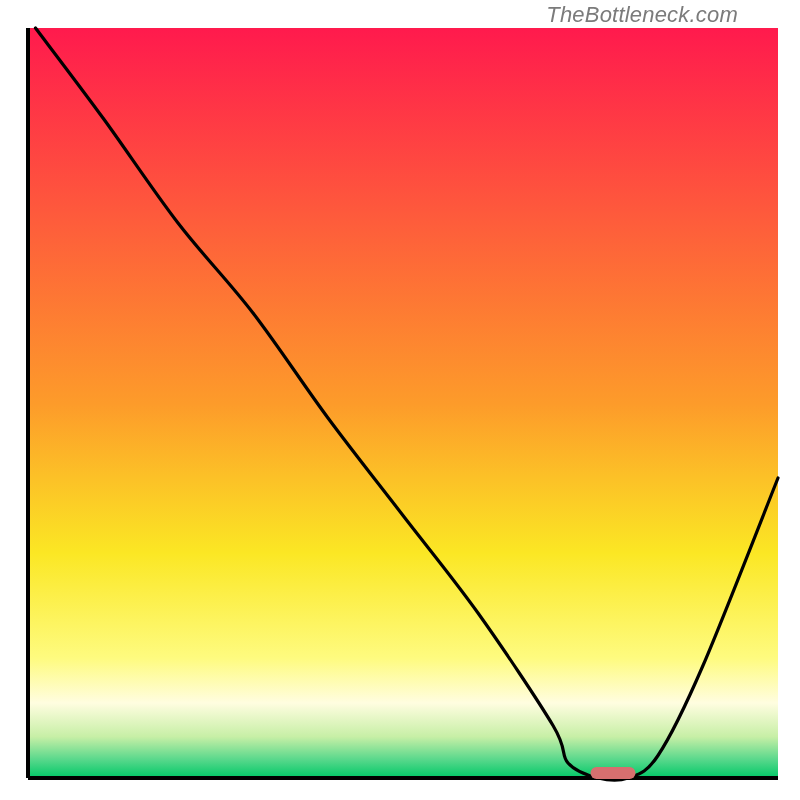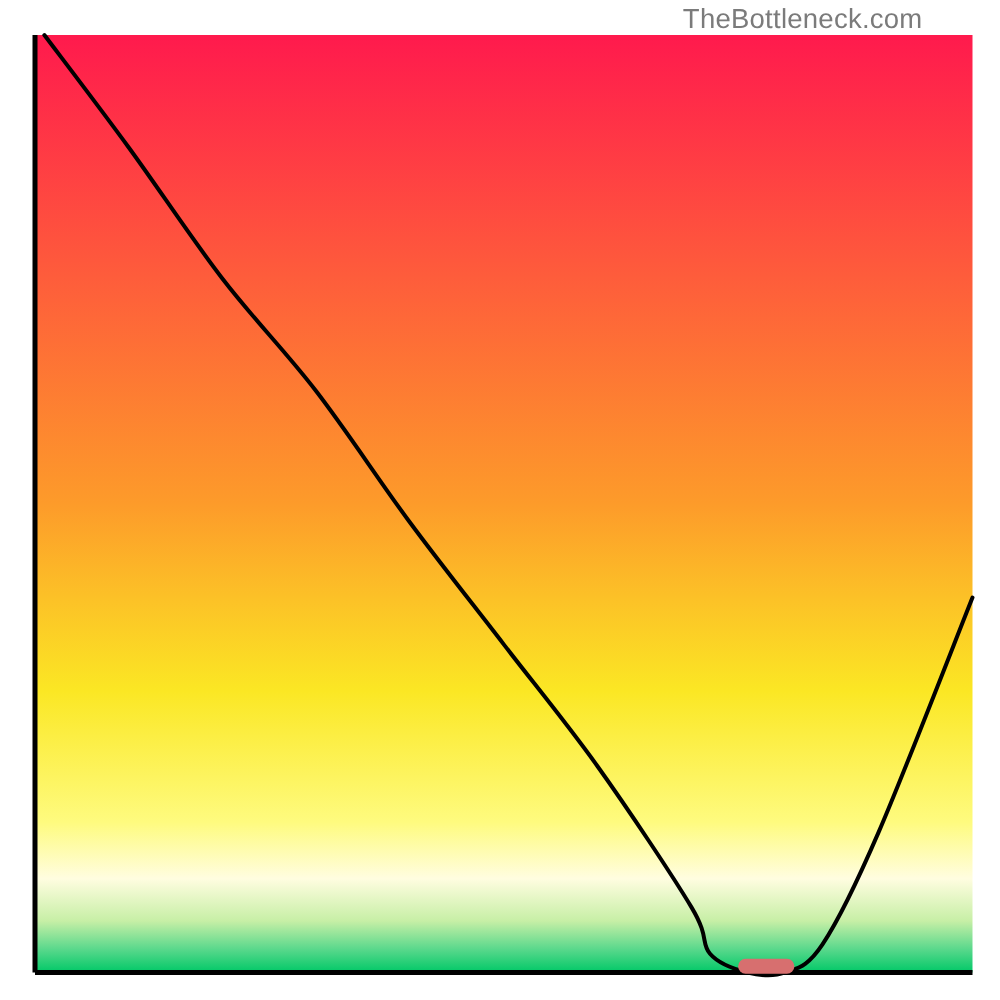--- a/index.html
+++ b/index.html
@@ -8,20 +8,21 @@
     width: 800px;
     height: 800px;
     overflow: hidden;
     background: #ffffff;
     font-family: Arial, Helvetica, sans-serif;
   }
   .wrap {
     position: relative;
     width: 752px;
     height: 800px;
+    font-style: italic;
   }
   .watermark {
     position: absolute;
     top: 2px;
     right: 14px;
     color: #7b7b7b;
     font-size: 22px;
     font-weight: 400;
     letter-spacing: 0.2px;
     z-index: 5;

